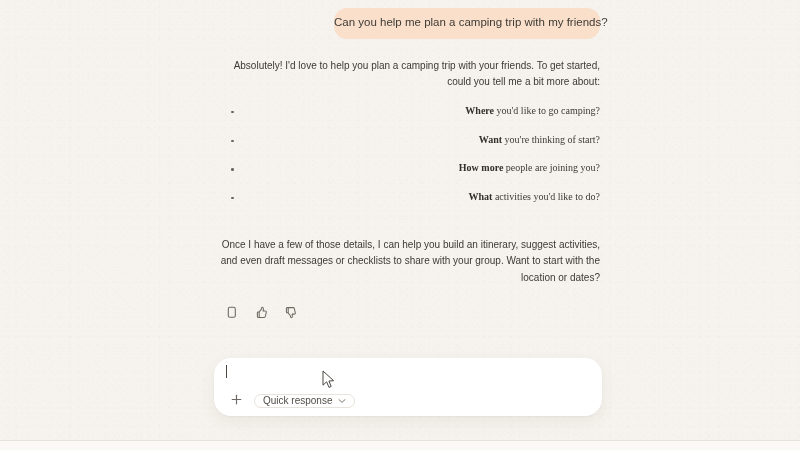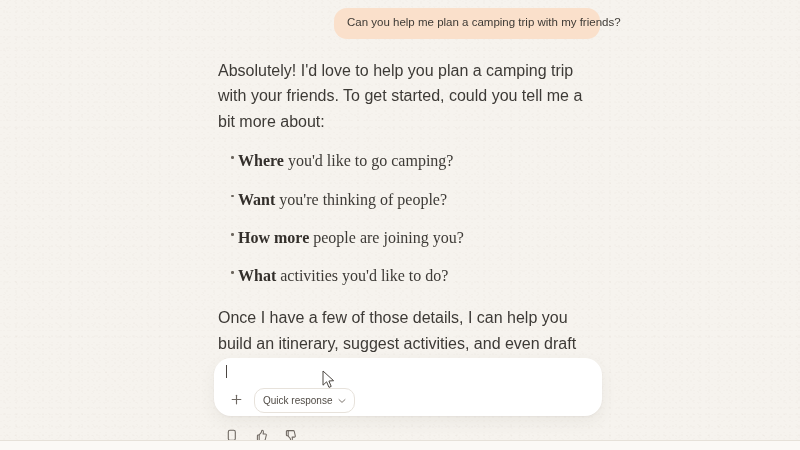--- a/index.html
+++ b/index.html
@@ -36,52 +36,53 @@
     left:218px; top:0; width:382px;
   }
 
   
   .user-row { display:flex; justify-content:flex-end; padding-top:8px; }
   #user-bubble {
     background:#fae0cb;
     color:#3e3a35;
     font-size:11.5px;
     line-height:1.35;
-    padding:7px 13px 8px;
+    padding:7px 0 8px;
     border-radius:13px;
     max-width:266px;
     white-space:nowrap;
   }
 
   
   #assistant-message {
     margin-top:19px;
     color:#3d3a36;
-    font-size:16px;
+    font-size:10px;
     line-height:1.62;
+    text-align:right;
   }
   .para { margin:0; }
   #bullet-list { list-style:none; margin:13px 0 0 0; }
   #bullet-list li {
     position:relative;
     padding-left:20px;
     margin-bottom:12.5px;
     font-family:Liberation Serif, serif;
   }
   #bullet-list li:last-child { margin-bottom:8px; }
   #bullet-list li::before {
     content:"";
     position:absolute;
     left:13px; top:8px;
     width:2.5px; height:2.5px;
     border-radius:50%;
     background:#6b655d;
   }
   .bullet-key { font-weight:700; color:#332f2b; }
-  #closing-para { margin-top:16px; }
+  #closing-para { margin-top:32px; }
 
   
   #message-actions {
     display:flex;
     align-items:center;
     gap:12px;
     margin-top:18px;
     padding-left:6px;
   }
   .action-btn {
@@ -130,21 +131,21 @@
     width:20px; height:20px;
     display:flex; align-items:center; justify-content:center;
     color:#6e6862;
     cursor:pointer;
     border-radius:50%;
   }
   #quick-response-chip {
     display:flex;
     align-items:center;
     gap:6px;
-    height:25px;
+    height:14px;
     padding:0 8px;
     border:1px solid #e7e2db;
     border-radius:10px;
     font-size:10px;
     color:#514c46;
     cursor:pointer;
     background:#fff;
   }
   #chevron-down-icon { display:block; color:#7d766f; }
 
@@ -181,21 +182,21 @@
 
   <div id="assistant-message">
 
     <p class="para">Absolutely! I'd love to help you plan a camping trip with your friends. To get started, could you tell me a bit more about:</p>
 
     <ul id="bullet-list">
       <li>
         <span class="bullet-key">Where</span><span> you'd like to go camping?</span>
       </li>
       <li>
-        <span class="bullet-key">Want</span><span> you're thinking of people?</span>
+        <span class="bullet-key">Want</span><span> you're thinking of start?</span>
       </li>
       <li>
         <span class="bullet-key">How more</span><span> people are joining you?</span>
       </li>
       <li>
         <span class="bullet-key">What</span><span> activities you'd like to do?</span>
       </li>
     </ul>
 
     <p class="para" id="closing-para">Once I have a few of those details, I can help you build an itinerary, suggest activities, and even draft messages or checklists to share with your group. Want to start with the location or dates?</p>

